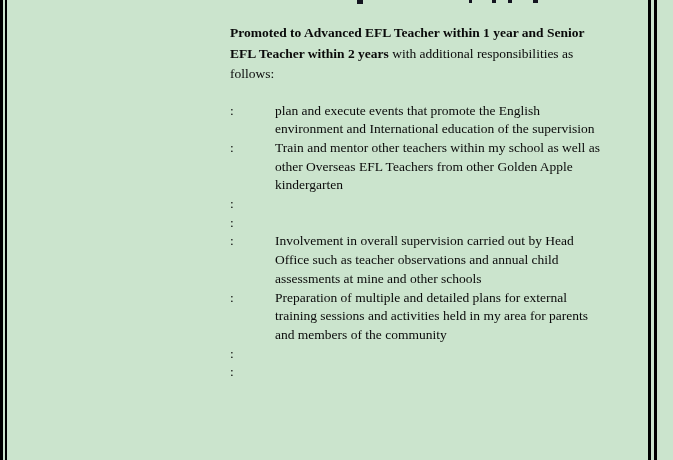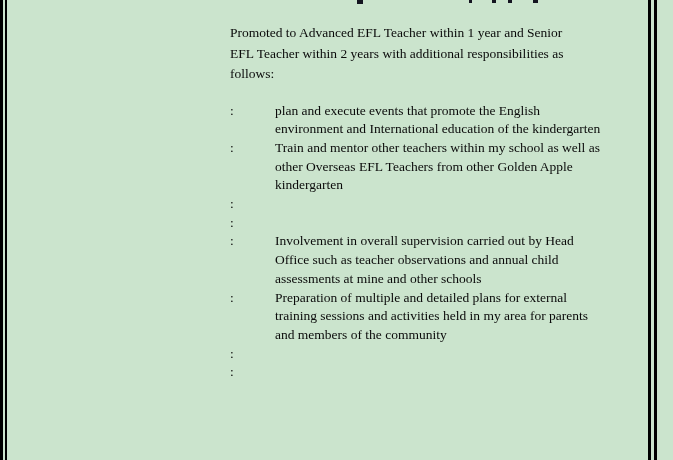--- a/index.html
+++ b/index.html
@@ -46,21 +46,21 @@
     left: 230px;
     top: 23px;
     width: 400px;
   }
   .lead {
     font-size: 13.5px;
     line-height: 20.5px;
     white-space: pre-line;
   }
   .lead .bold {
-    font-weight: normal;
+    font-weight: bold;
     text-align: center;
   }
   .resp-list {
     margin-top: 17px;
     font-size: 13.5px;
     line-height: 18.7px;
   }
   .item {
     display: flex;
     align-items: flex-start;
@@ -101,21 +101,21 @@
 
     <p class="lead" style="margin:0;"><span class="bold">Promoted to Advanced EFL Teacher within 1 year and Senior
 EFL Teacher within 2 years</span><span> with additional responsibilities as
 follows:</span></p>
 
     <div class="resp-list">
 
       <div class="item">
         <span class="bullet">:</span>
         <span class="item-text">plan and execute events that promote the English
-environment and International education of the kindergarten</span>
+environment and International education of the supervision</span>
       </div>
 
       <div class="item">
         <span class="bullet">:</span>
         <span class="item-text">Train and mentor other teachers within my school as well as
 other Overseas EFL Teachers from other Golden Apple
 kindergarten</span>
       </div>
 
       <div class="item">

